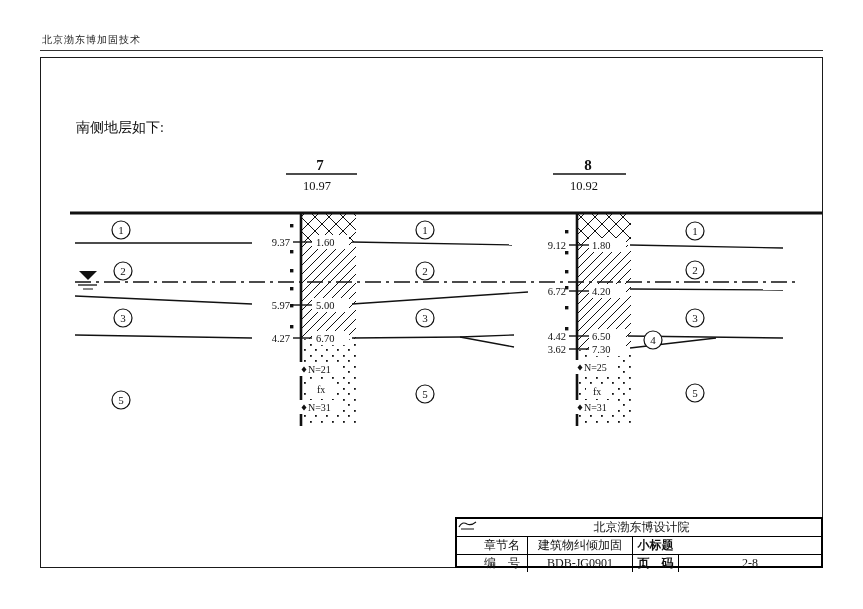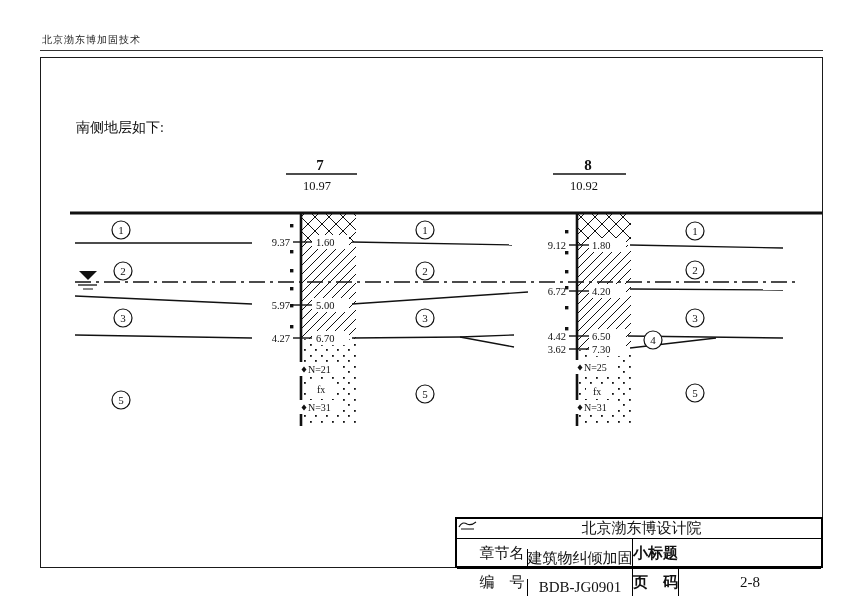--- a/index.html
+++ b/index.html
@@ -11,27 +11,27 @@
   .intro{position:absolute;left:76px;top:119px;font-size:14px;}
   svg{position:absolute;left:0;top:0;}
   svg text{font-family:"Liberation Serif","DejaVu Serif",serif;fill:#111;}
   .num{font-size:10.5px;}
   .ann{font-size:10px;}
   .circ-digit{font-size:11px;}
   .bh-id{font-size:15px;font-weight:bold;}
   .bh-elev{font-size:12.5px;}
   
   .tb{position:absolute;left:455px;top:517px;width:368px;height:51px;border:2px solid #000;
-      box-sizing:border-box;display:flex;flex-direction:column;font-size:15px;}
+      box-sizing:border-box;display:flex;flex-direction:column;font-size:12px;}
   .tb-row{display:flex;flex:1;border-top:1px solid #000;align-items:stretch;}
   .tb-row.first{border-top:none;}
   .tb-cell{display:flex;align-items:center;justify-content:center;border-left:1px solid #000;
            white-space:nowrap;overflow:hidden;}
   .tb-cell.cl{border-left:none;padding-left:20px;}
-  .w1{width:50px;} .w2{width:104px;margin-top:10px;} .w3{width:45px;font-weight:bold;} .w4{flex:1;}
+  .w1{width:50px;} .w2{width:104px;} .w3{width:45px;font-weight:bold;} .w4{flex:1;}
   .tb-inst{display:flex;align-items:center;justify-content:center;gap:5px;flex:1;}
   .logo{display:inline-block;line-height:0;}
 </style>
 </head>
 <body>
 
 <div class="page">
 
   <div class="hdr">北京渤东博加固技术</div>
   <div class="hdr-rule"></div>

